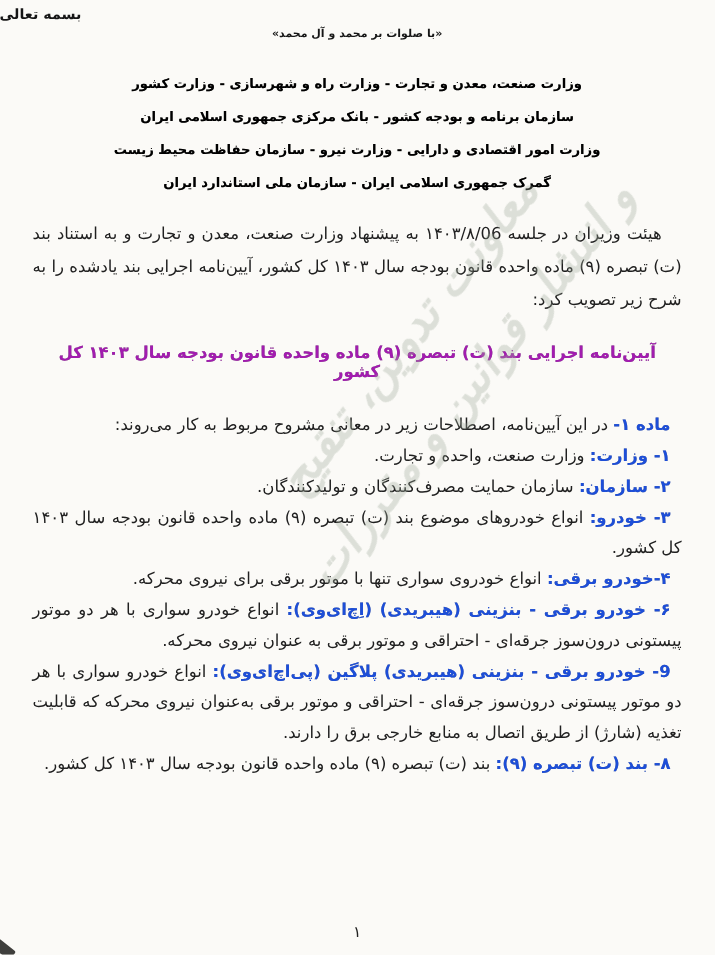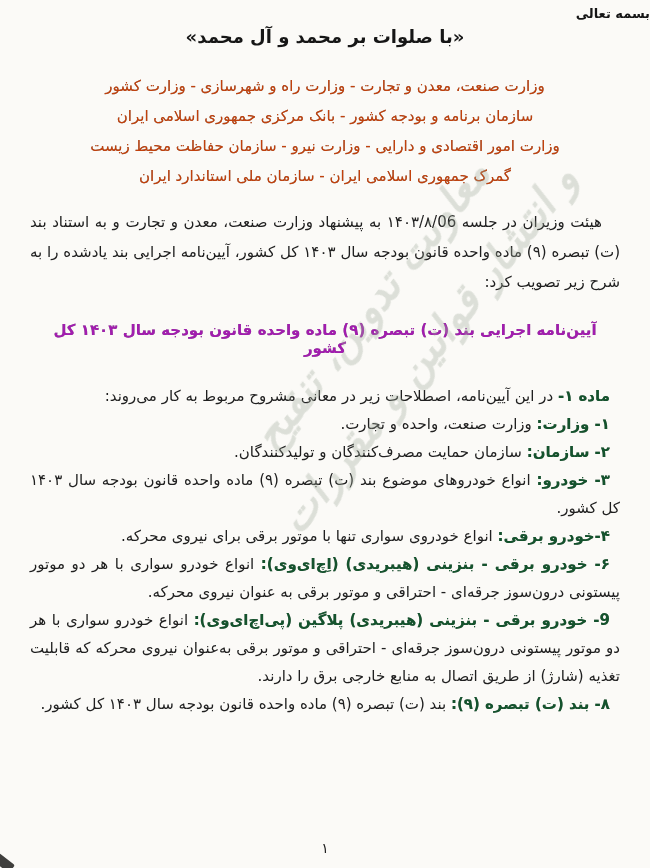--- a/index.html
+++ b/index.html
@@ -32,39 +32,39 @@
     font-style: italic;
     line-height: 72px;
     color: #9faa9b;
     opacity: 0.33;
     filter: blur(0.6px);
     pointer-events: none;
     white-space: nowrap;
   }
   .besmele {
     padding-top: 6px;
-    text-align: right;
+    text-align: left;
     font-size: 13px;
     font-weight: bold;
     color: #161616;
   }
   .salavat {
     margin-top: 5px;
     text-align: center;
-    font-size: 18px;
+    font-size: 10px;
     font-weight: bold;
     color: #161616;
   }
   .addressees {
     margin-top: 24px;
     text-align: center;
-    font-size: 15px;
-    font-weight: normal;
+    font-size: 12px;
+    font-weight: bold;
     line-height: 30px;
-    color: #c2410c;
+    color: #000000;
     text-shadow: 0 0 0.4px rgba(0,0,0,0.45);
   }
   .preamble {
     margin: 16px 30px 0 30px;
     font-size: 15px;
     line-height: 30px;
     text-align: justify;
     text-indent: 18px;
     color: #202020;
   }
@@ -81,21 +81,21 @@
     font-size: 15px;
     line-height: 28px;
     text-align: justify;
     color: #202020;
   }
   .article p {
     margin: 0;
     text-indent: 10px;
   }
   .article b {
-    color: #14532d;
+    color: #1d4ed8;
     text-shadow: 0 0 0.4px rgba(0,0,0,0.4);
   }
   .page-number {
     position: absolute;
     bottom: 12px;
     left: 0;
     right: 0;
     text-align: center;
     font-size: 14px;
     color: #222;

